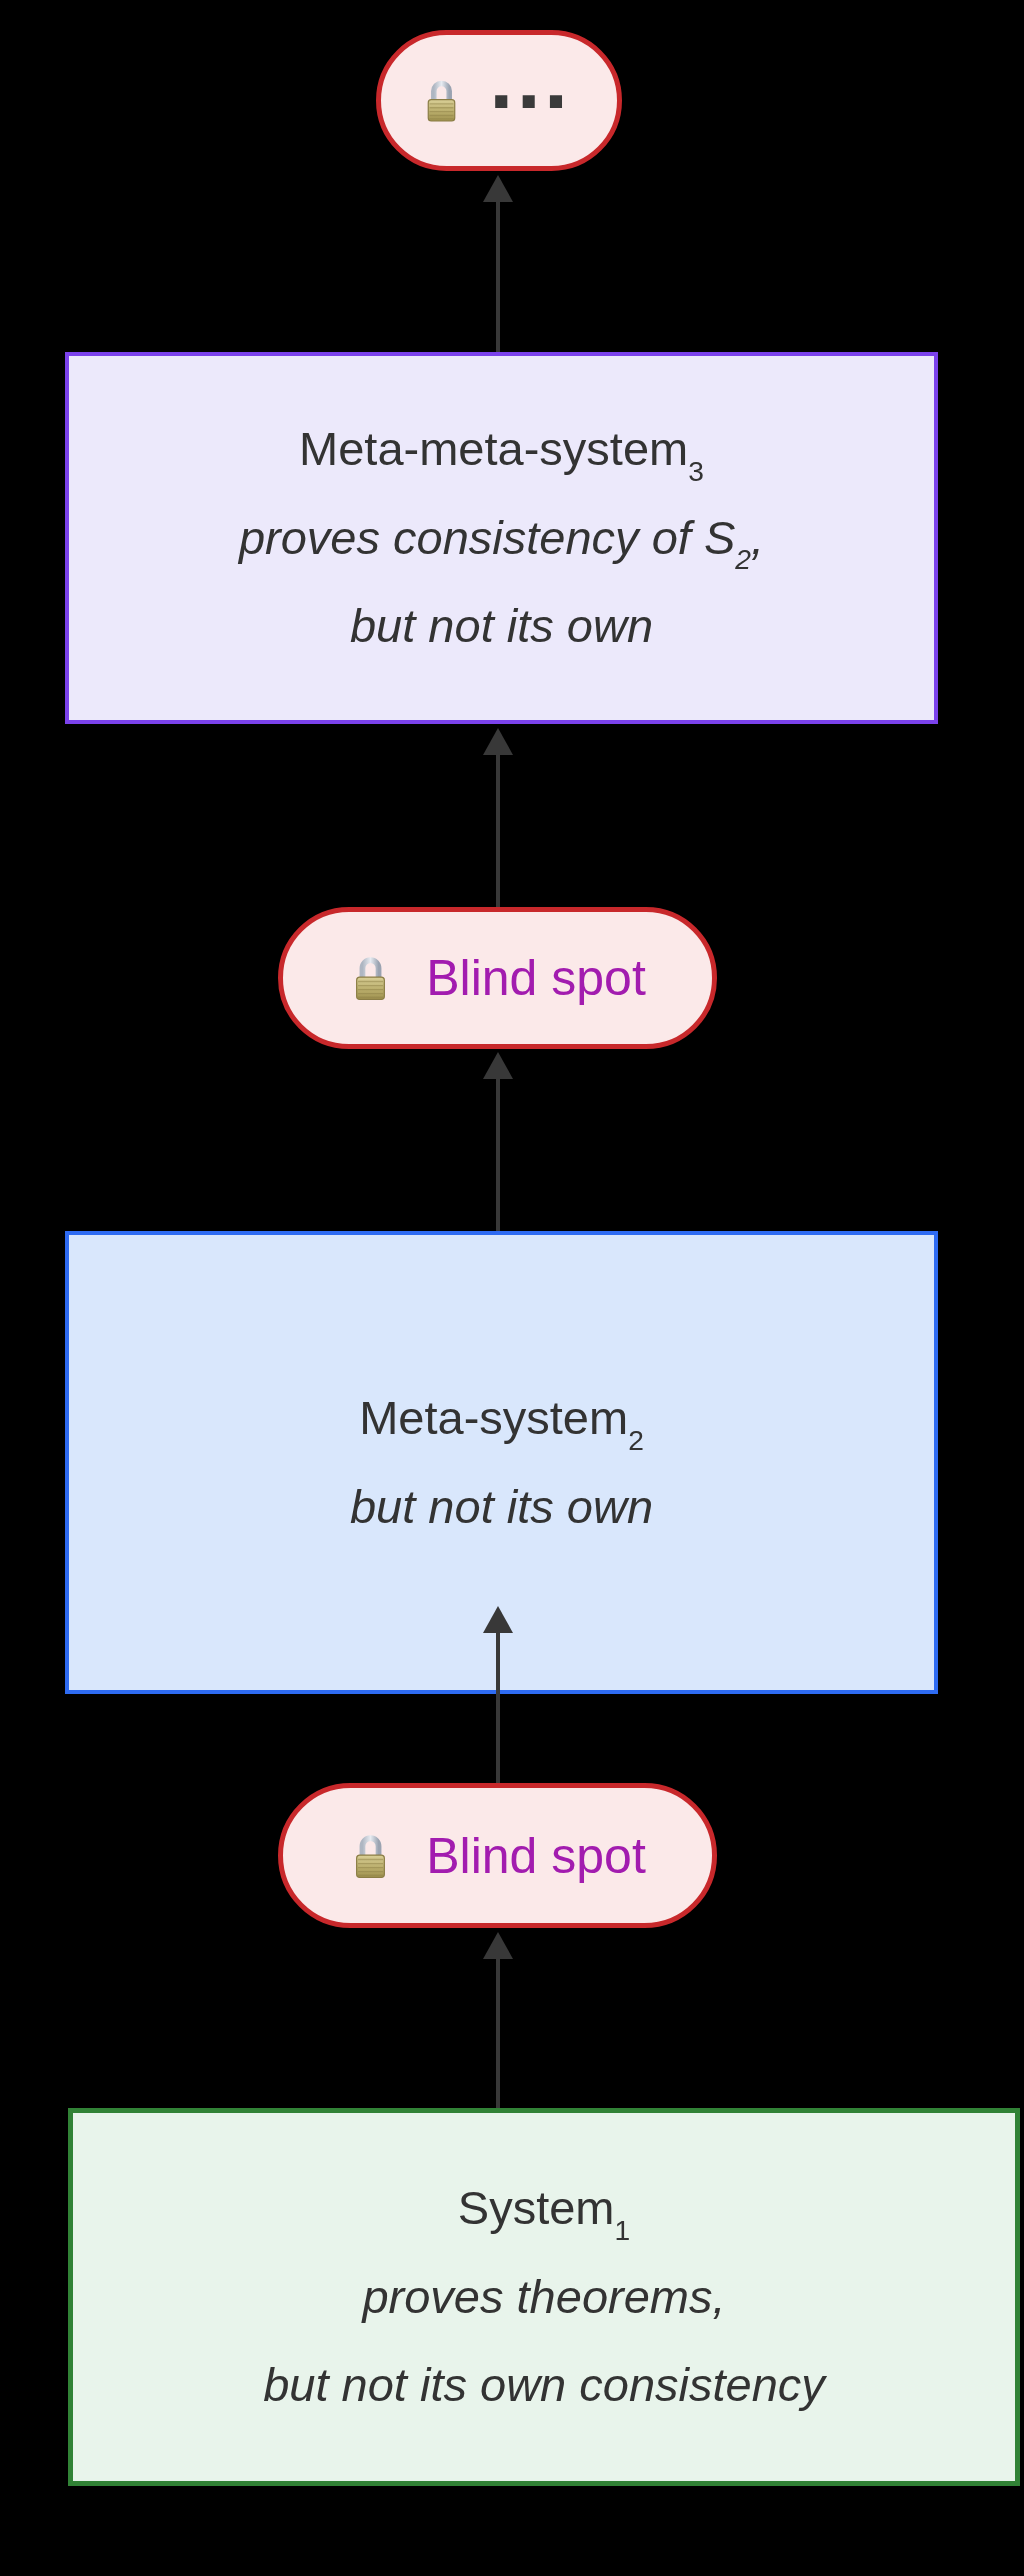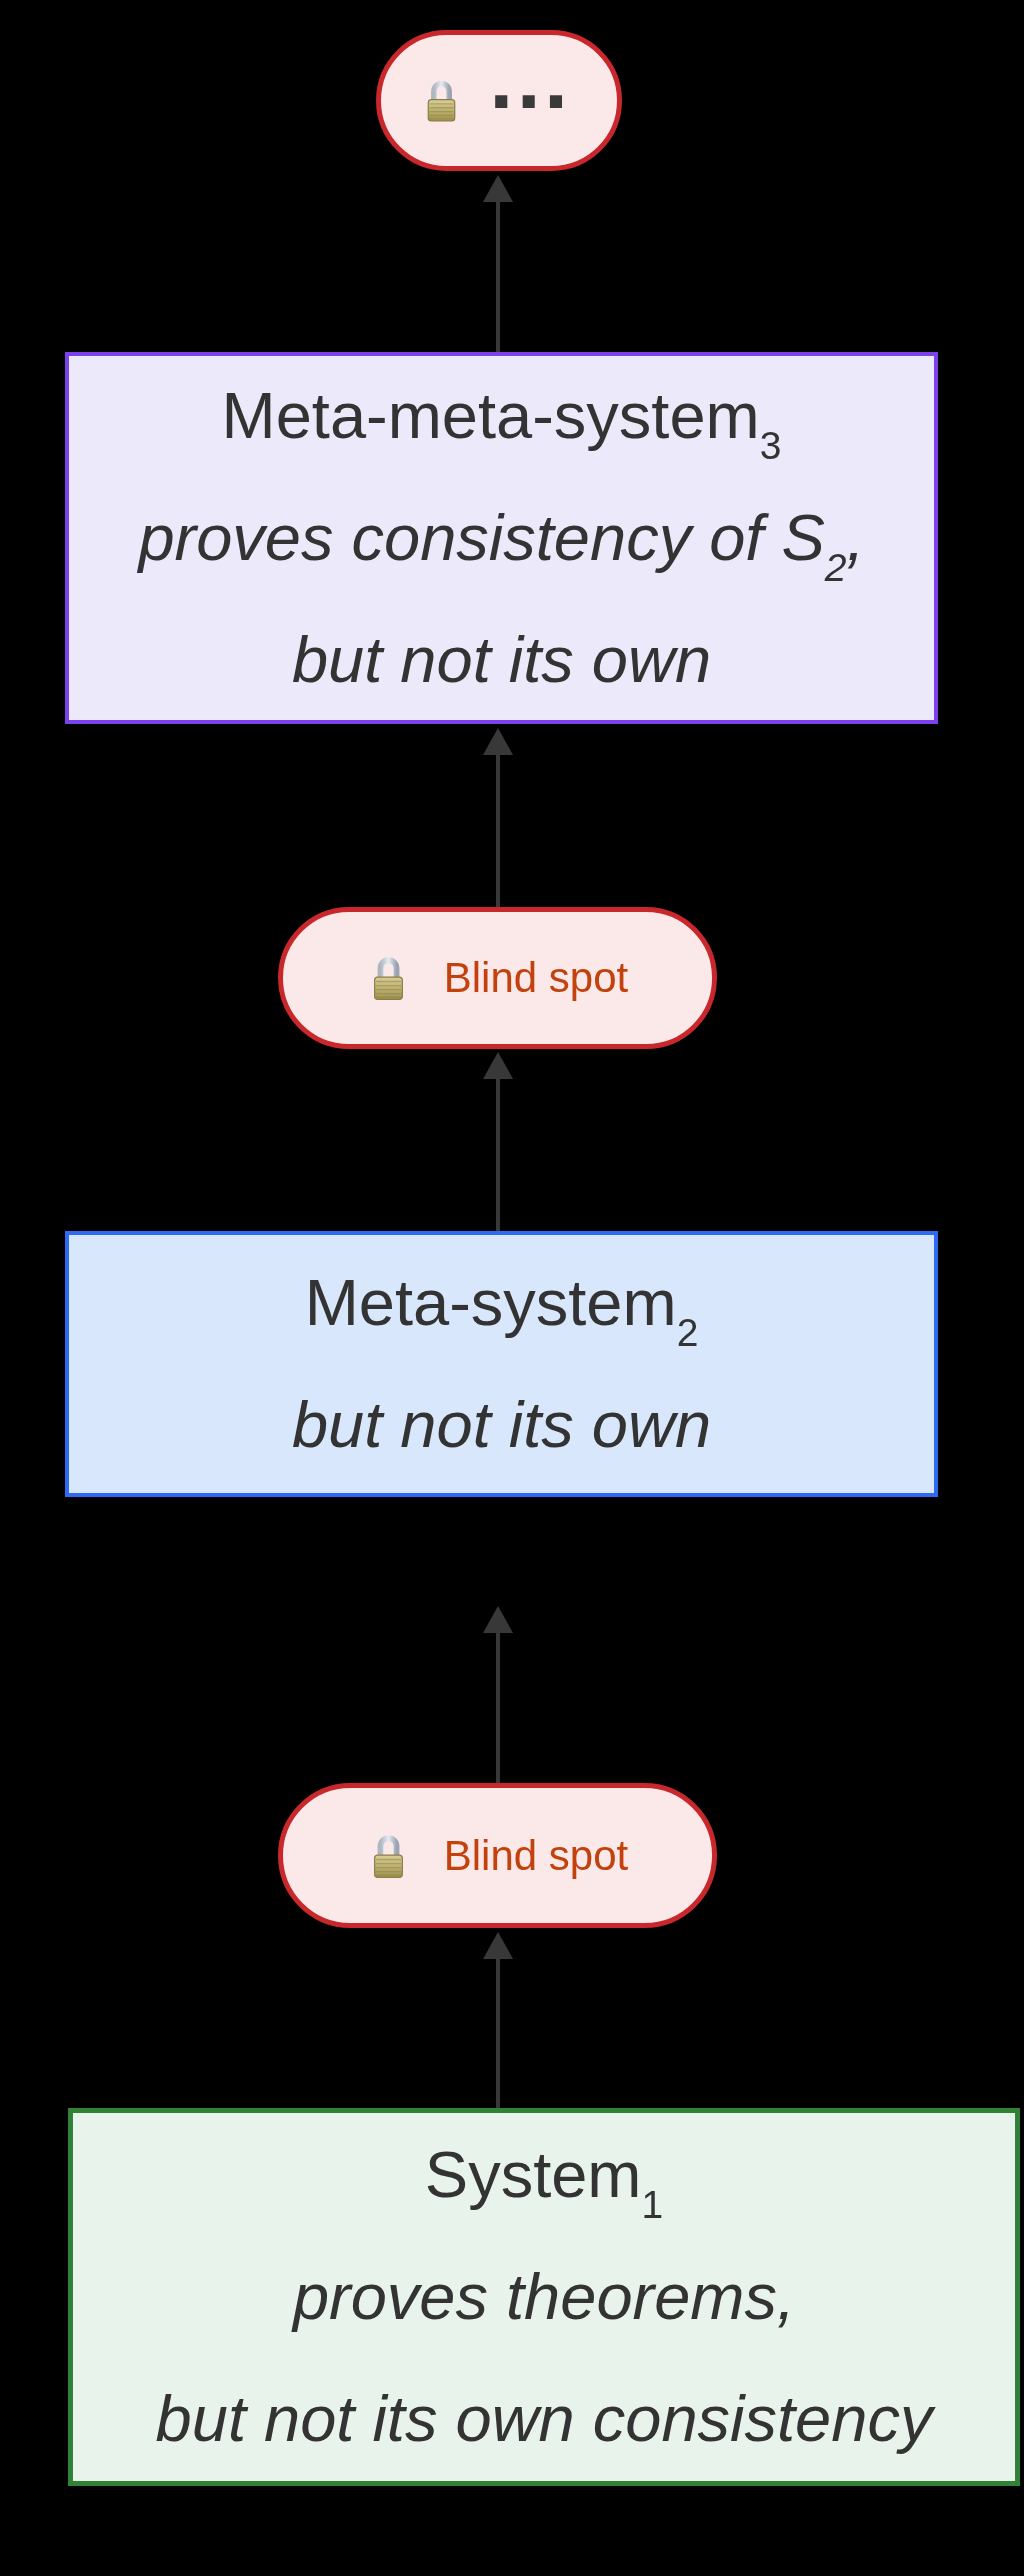--- a/index.html
+++ b/index.html
@@ -9,33 +9,33 @@
   }
   
   .pill{
     position:absolute;display:flex;align-items:center;justify-content:center;
     background:#FBE9E9;border:5.6px solid #C8282B;border-radius:934px;box-sizing:border-box;
   }
   .pill-top{left:376px;top:30px;width:246px;height:141px;gap:24px;}
   .pill-blind{left:278px;width:439px;gap:34px;}
   .pill-blind-1{top:907px;height:142px;}
   .pill-blind-2{top:1783px;height:145px;}
-  .pill-label{font-size:42px;color:#c2410c;white-space:nowrap;}
+  .pill-label{font-size:50px;color:#a21caf;white-space:nowrap;}
   .dots{
     font-size:86px;font-weight:700;color:#3a3a3a;line-height:1;
     letter-spacing:5.6px;transform:translateY(-27%);
   }
   .box{
     position:absolute;display:flex;flex-direction:column;align-items:center;justify-content:center;
     box-sizing:border-box;text-align:center;
   }
   .box-purple{left:65px;top:352px;width:873px;height:372px;background:#ECE9FB;border:4.7px solid #7B42EC;}
-  .box-blue{left:65px;top:1231px;width:873px;height:266px;background:#D9E7FC;border:4.7px solid #2E6BF2;}
+  .box-blue{left:65px;top:1231px;width:873px;height:463px;background:#D9E7FC;border:4.7px solid #2E6BF2;}
   .box-green{left:27px;top:2108px;width:952px;height:378px;background:#E8F4EB;border:5.6px solid #318236;margin-left:41px;}
-  .line{font-size:65px;line-height:1.88;color:#333;white-space:nowrap;}
+  .line{font-size:47px;line-height:1.88;color:#333;white-space:nowrap;}
   .line.it{font-style:italic;text-align:center;}
   .subscript{
     font-size:0.6em;position:relative;top:0.55em;line-height:0;font-style:normal;
   }
   .line.it .subscript{font-style:italic;}
   
   .arrow{
     position:absolute;left:483px;width:30px;
     display:flex;flex-direction:column;align-items:center;
   }

